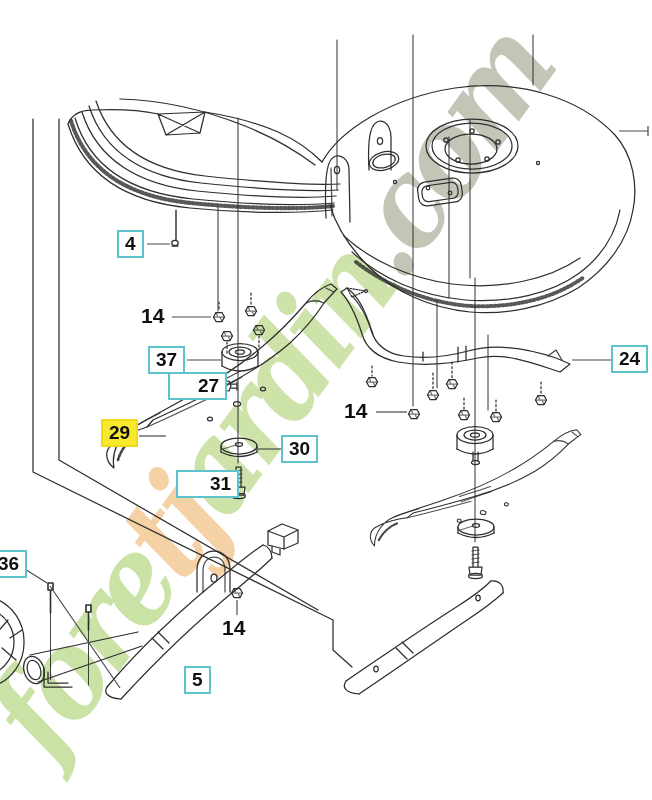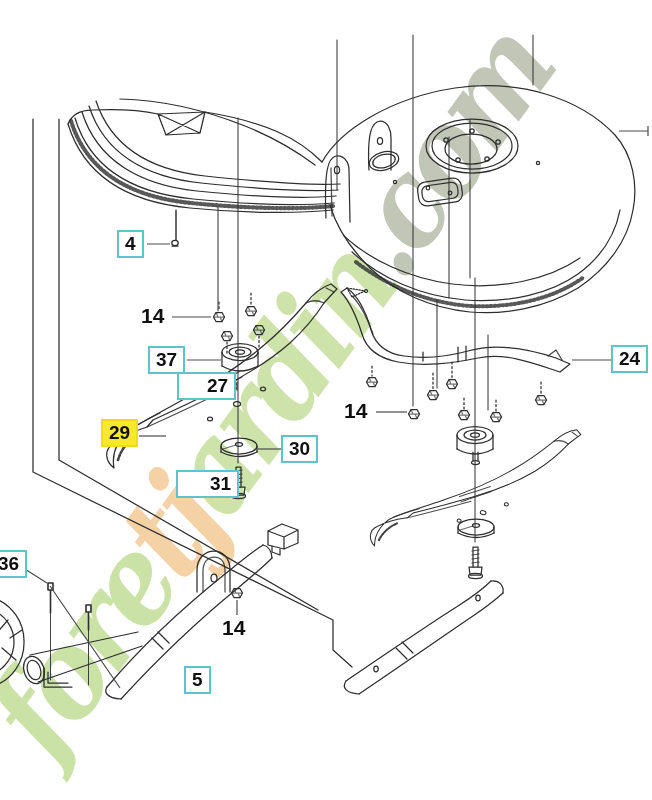--- a/index.html
+++ b/index.html
@@ -256,21 +256,21 @@
       <path d="M376,412 L407,412"></path>
       <path d="M20,566 L47,583 M50,586 L120,688"></path>
       <path d="M237,600 L237,615"></path>
       <path d="M619,131 L648,131 M648,126 L648,136"></path>
     </g>
   </svg>
 
   <div class="lbl" style="left:117px;top:230px;">4</div>
   <div class="lbl plain" style="left:141px;top:305px;">14</div>
   <div class="lbl" style="left:148px;top:346px;">37</div>
-  <div class="lbl" style="left:177px;top:372px;padding-left:28px;">27</div>
+  <div class="lbl" style="left:168px;top:372px;padding-left:28px;">27</div>
   <div class="lbl hl" style="left:101px;top:419px;">29</div>
   <div class="lbl" style="left:281px;top:435px;text-align:right;">30</div>
   <div class="lbl" style="left:176px;top:470px;padding-left:32px;">31</div>
   <div class="lbl" style="left:611px;top:345px;">24</div>
   <div class="lbl plain" style="left:344px;top:400px;">14</div>
   <div class="lbl" style="left:-10px;top:550px;">36</div>
   <div class="lbl plain" style="left:222px;top:617px;">14</div>
   <div class="lbl" style="left:184px;top:666px;">5</div>
 
 </div>

